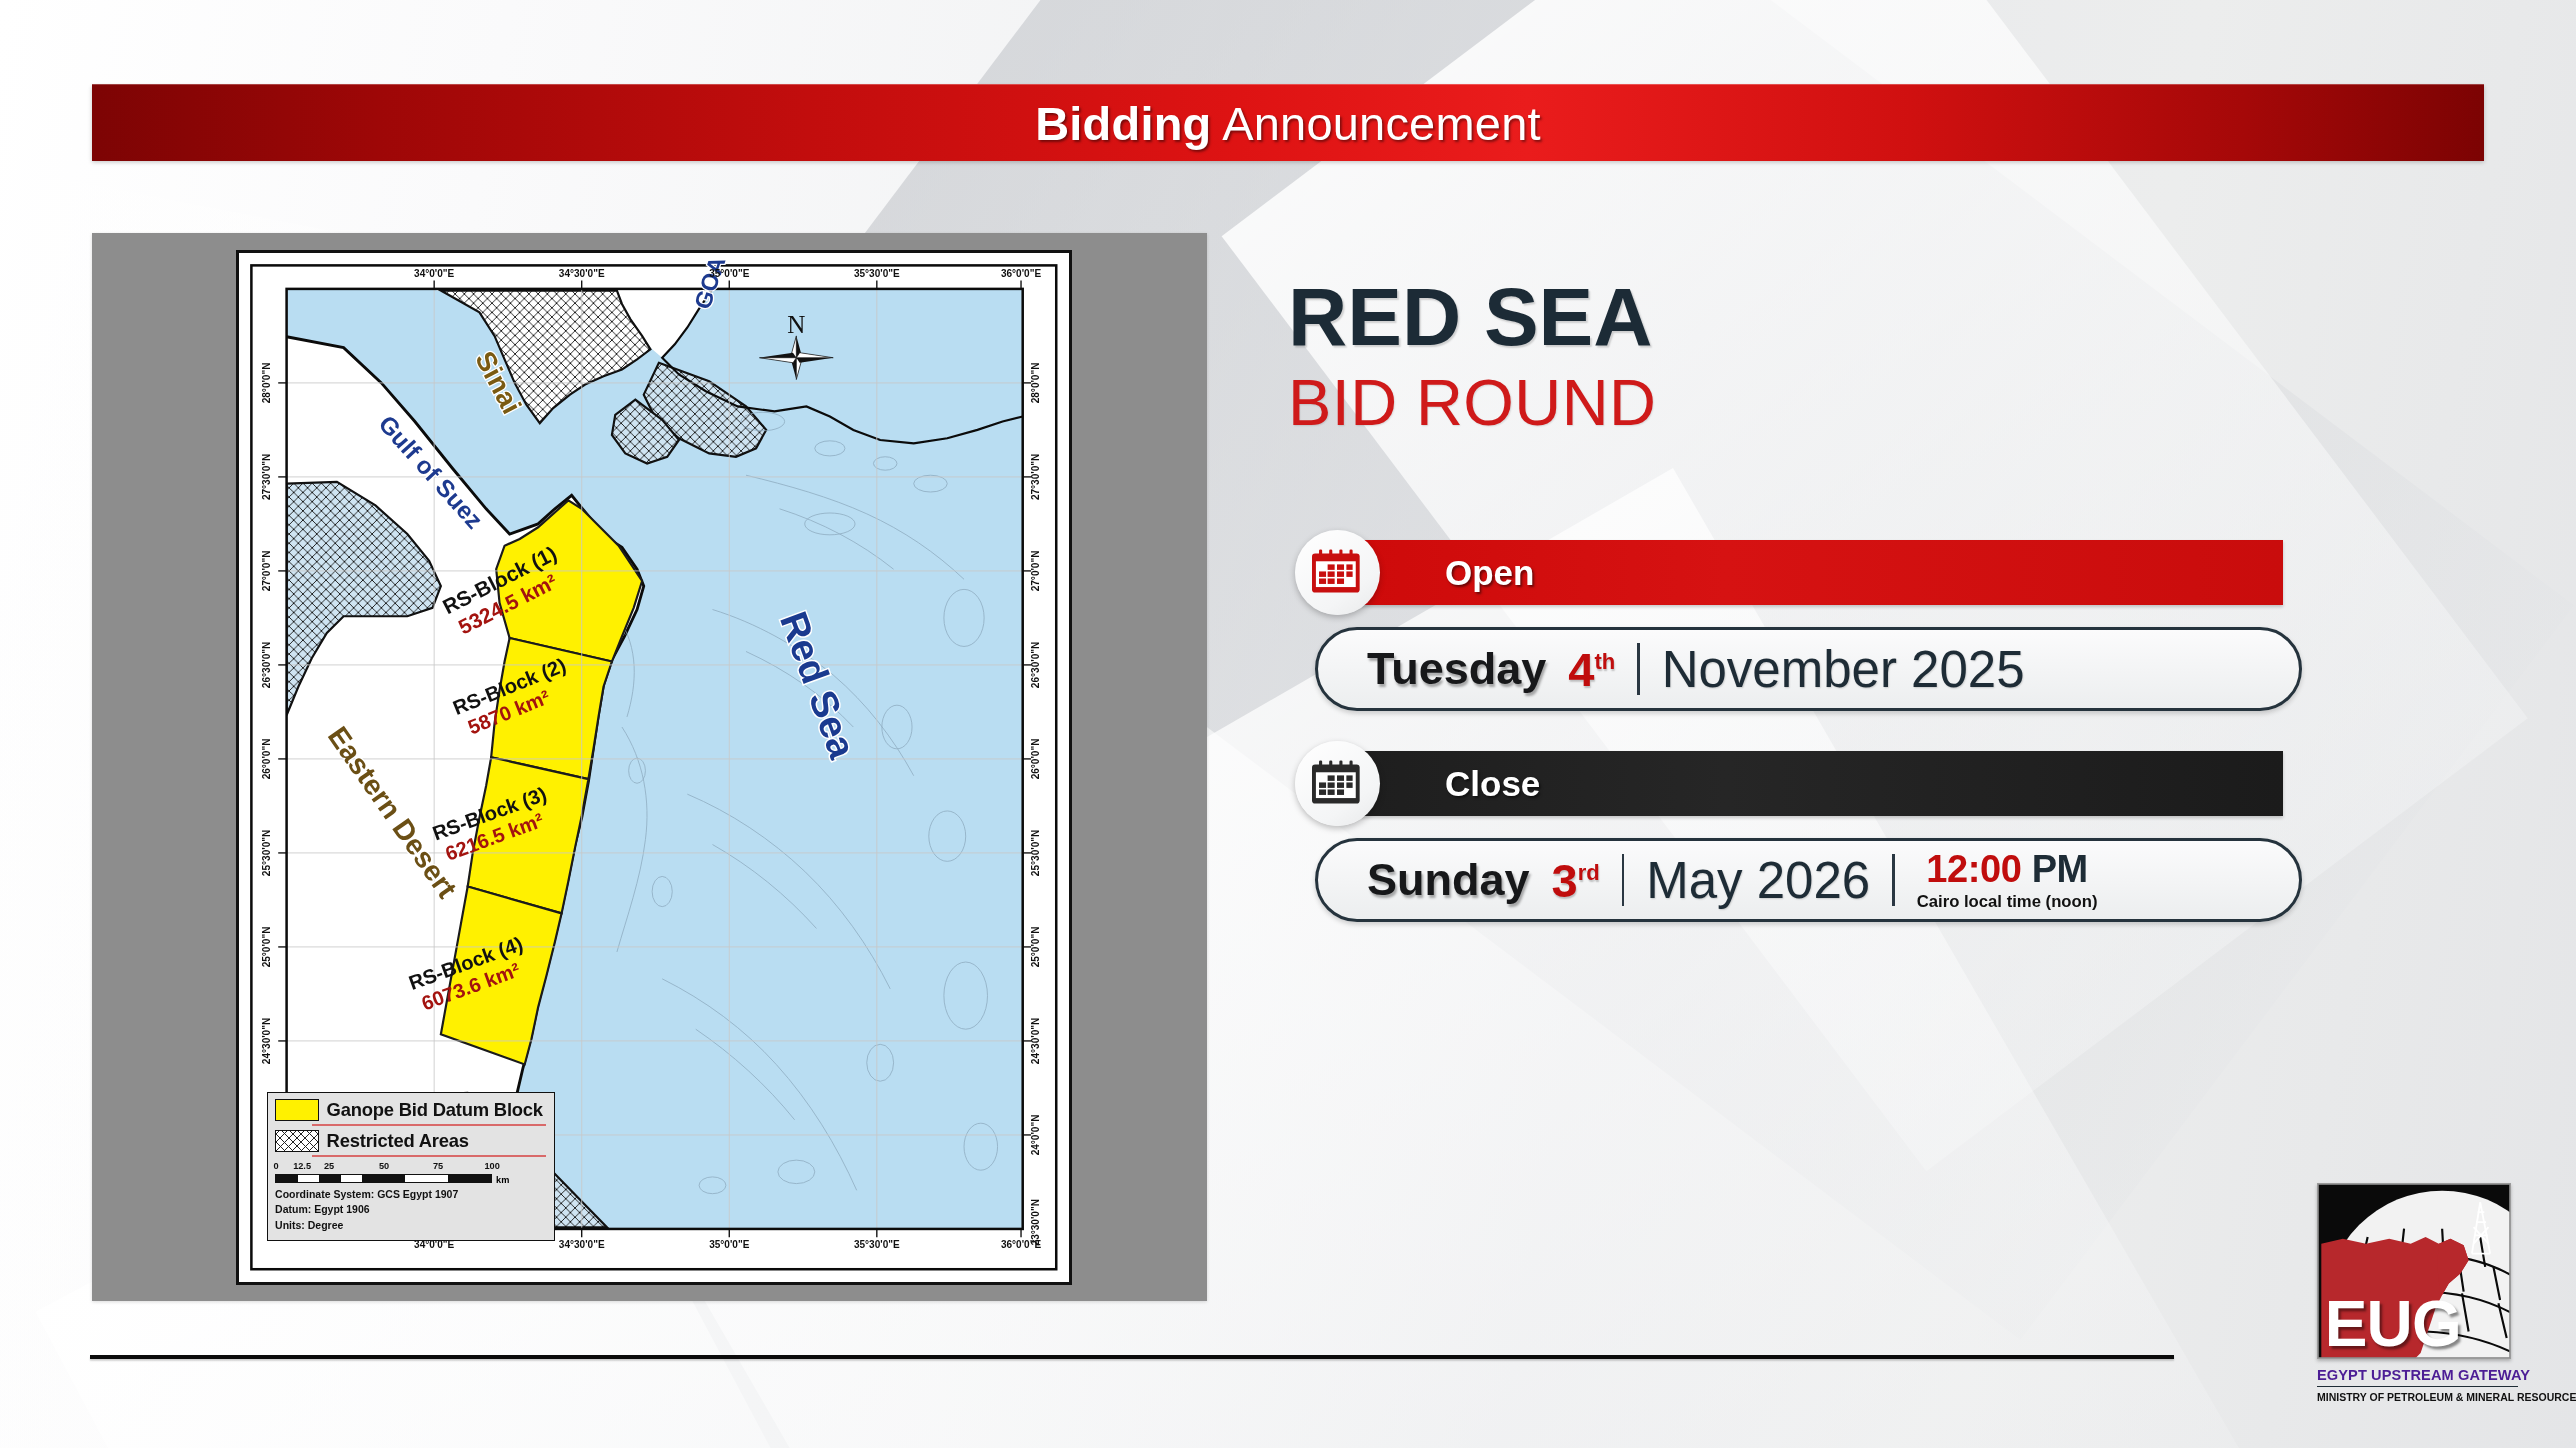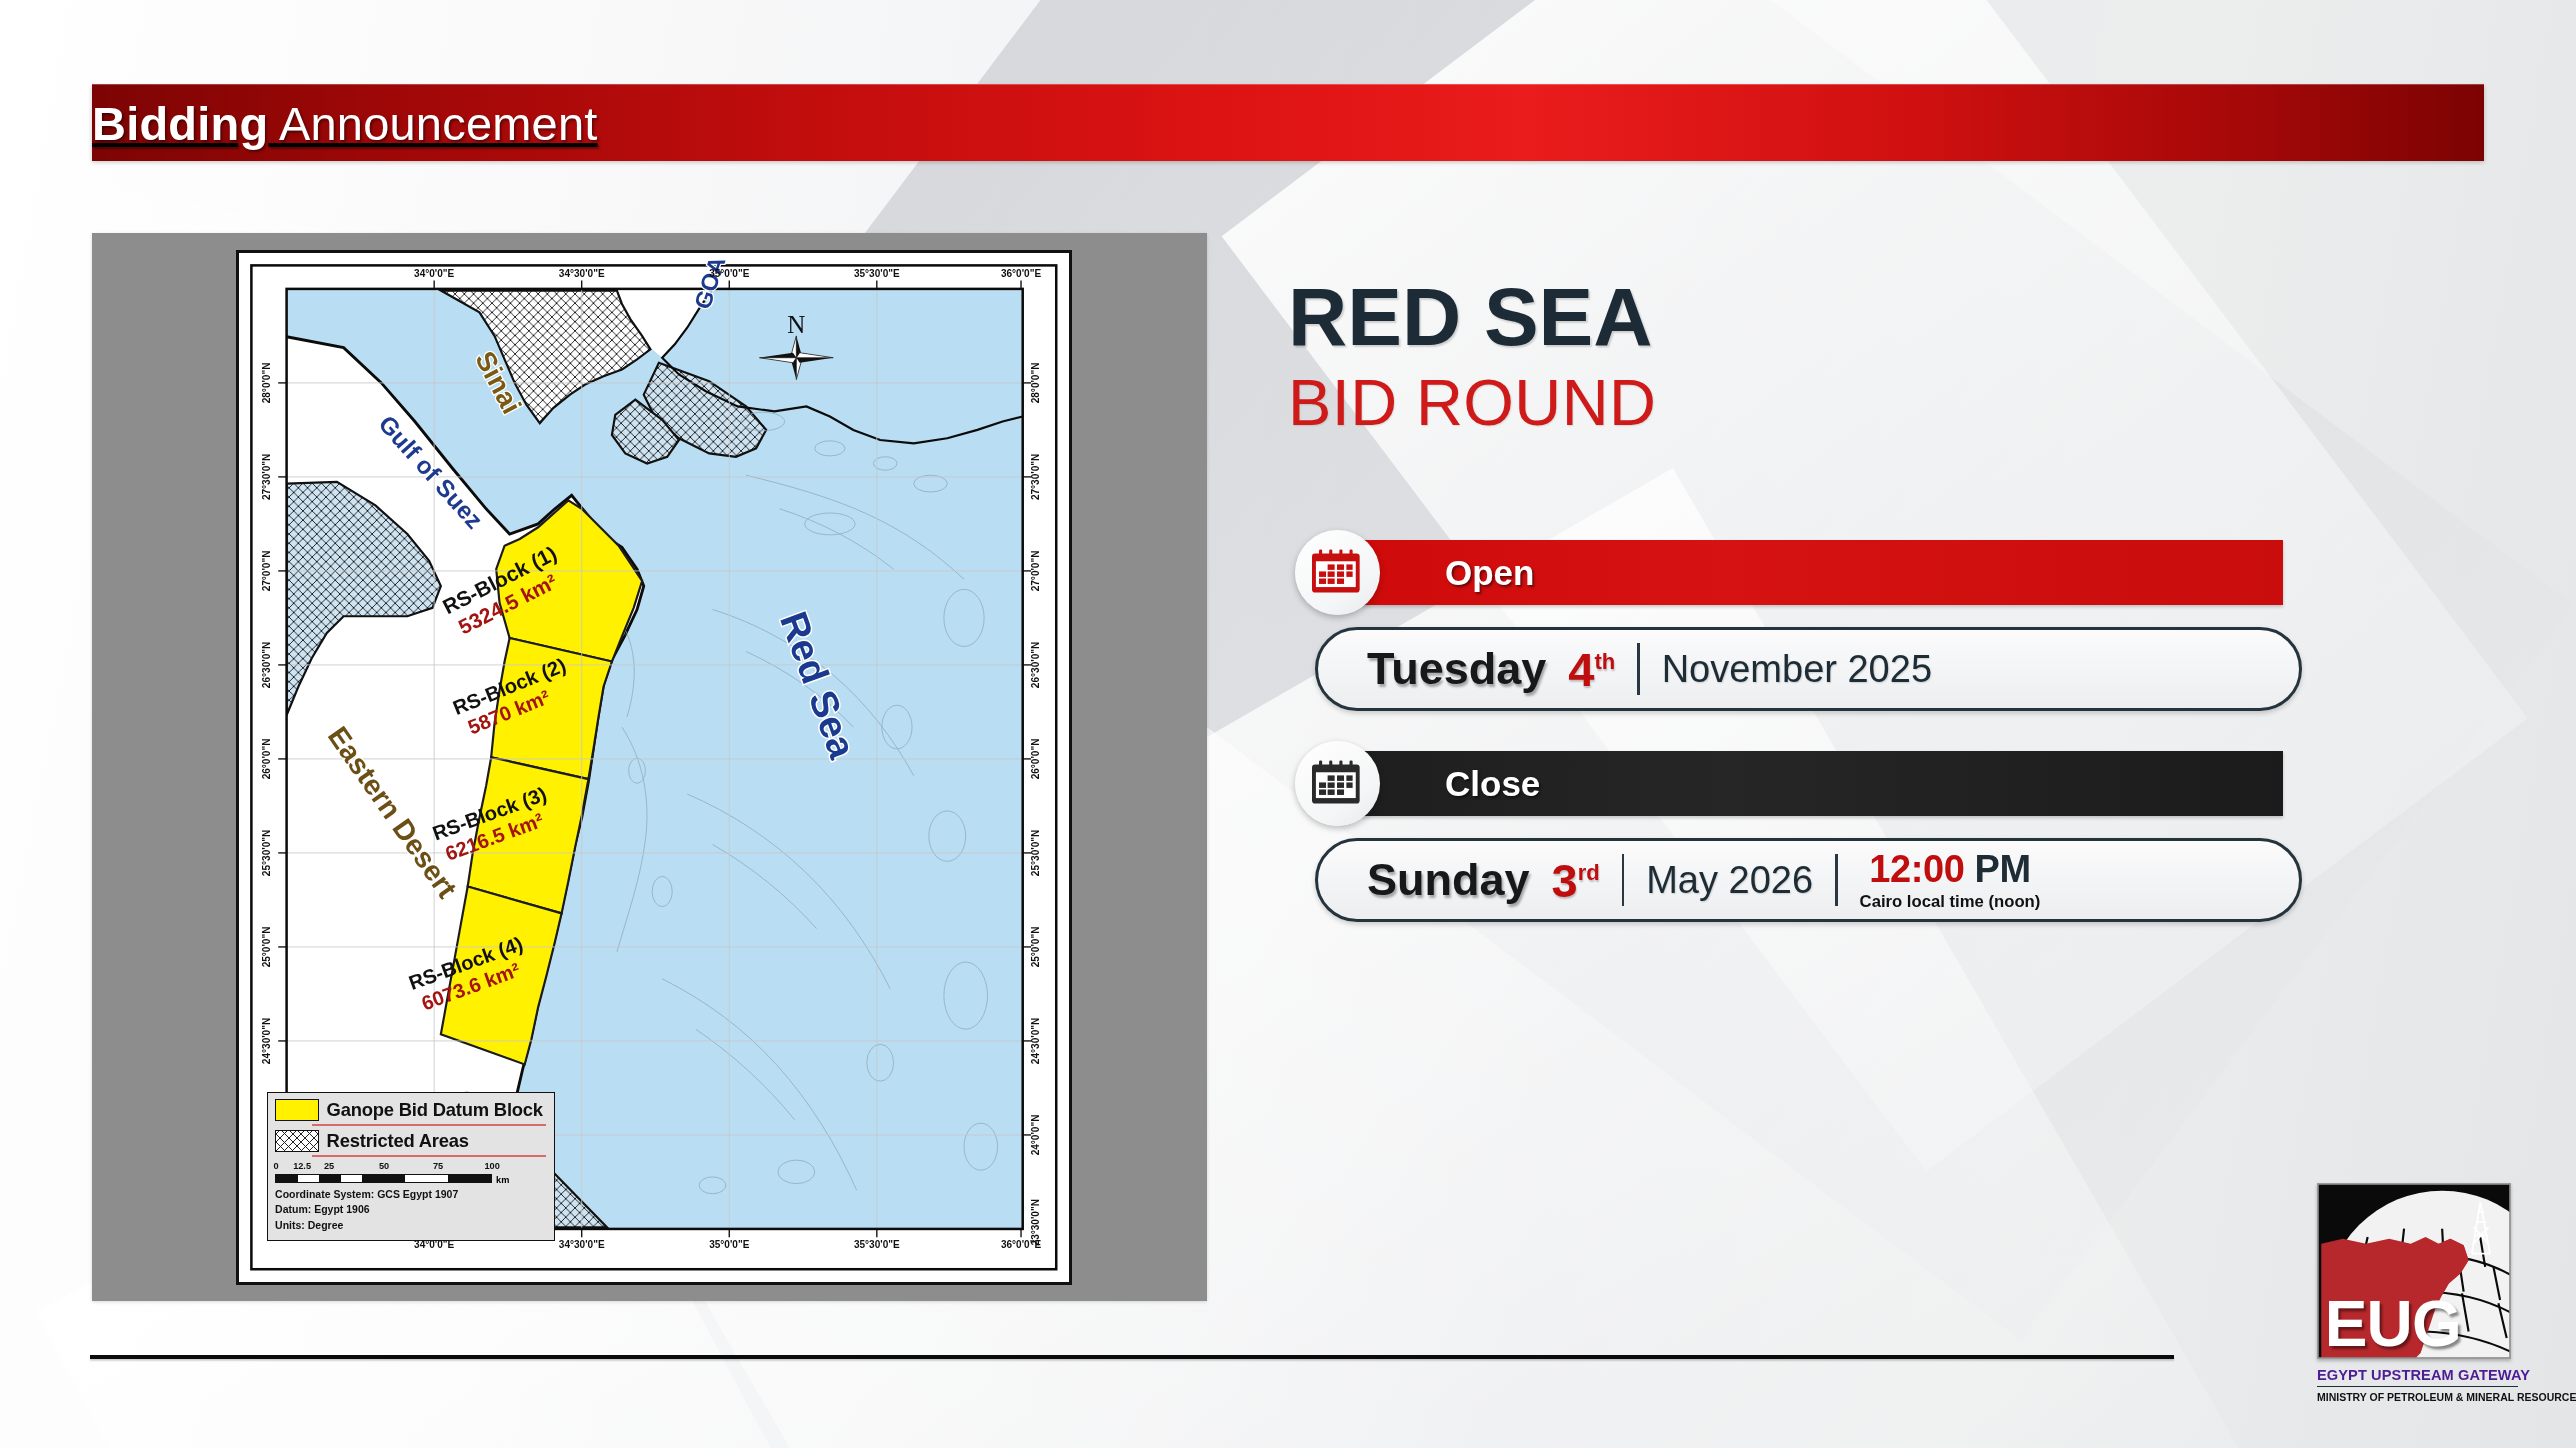--- a/index.html
+++ b/index.html
@@ -44,24 +44,23 @@
   #diag5 {
     left: 552px; top: 1037px; width: 753px; height: 585px;
     transform: rotate(62deg); transform-origin: left top;
     background: linear-gradient(90deg, rgba(255,255,255,0.9), rgba(246,247,248,0.35));
   }
 
   
   #banner {
     position: absolute; left: 92px; top: 84px; width: 2392px; height: 77px;
     background: linear-gradient(90deg,#7d0404 0%,#9e0707 12%,#c20d0d 30%,#de1313 48%,#ea1c1c 60%,#d01010 76%,#a50808 90%,#7c0303 100%);
-    display: flex; align-items: center; justify-content: flex-start;
+    display: flex; align-items: center; justify-content: center;
     box-shadow: 0 1.7px 4.2px rgba(0,0,0,0.22);
     border-top: 0.8px solid rgba(255,255,255,0.25);
-    text-decoration: underline;
   }
   #banner-text {
     color: #ffffff; font-size: 47px; letter-spacing: 0.2px;
     text-shadow: 1.7px 1.7px 2.5px rgba(0,0,0,0.45);
     white-space: nowrap;
   }
   #banner-text b { font-weight: 700; }
   #banner-text span { font-weight: 300; }
 
   
@@ -161,21 +160,21 @@
     text-shadow: 1.7px 2.5px 2.5px rgba(0,0,0,0.32);
     white-space: nowrap;
   }
   .dp-num {
     margin-left: 22px; font-size: 47px; font-weight: 700; color:#c00d0d;
     text-shadow: 0.8px 1.7px 1.7px rgba(0,0,0,0.22); white-space: nowrap;
   }
   .dp-num sup { font-size: 22px; font-weight: 700; }
   .dp-div { width: 2.5px; background: #2a3742; height: 52px; margin: 0 22px; flex: 0 0 auto; }
   .dp-month {
-    font-size: 38px; font-weight: 400; color:#1e2c36; white-space:nowrap;
+    font-size: 51px; font-weight: 400; color:#1e2c36; white-space:nowrap;
     text-shadow: 0.8px 0.8px 1.7px rgba(0,0,0,0.16);
     text-align: right;
   }
   .dp-time-wrap { display:flex; flex-direction: column; align-items:center; }
   .dp-time { font-size: 38px; font-weight: 700; color:#1e2c36; white-space:nowrap; letter-spacing:-0.4px; }
   .dp-time .red { color:#c00d0d; }
   .dp-tz { font-size: 16.7px; font-weight: 700; color:#111; margin-top: 1.7px; white-space:nowrap;text-align:center; }
 
   
   #bottom-rule {

